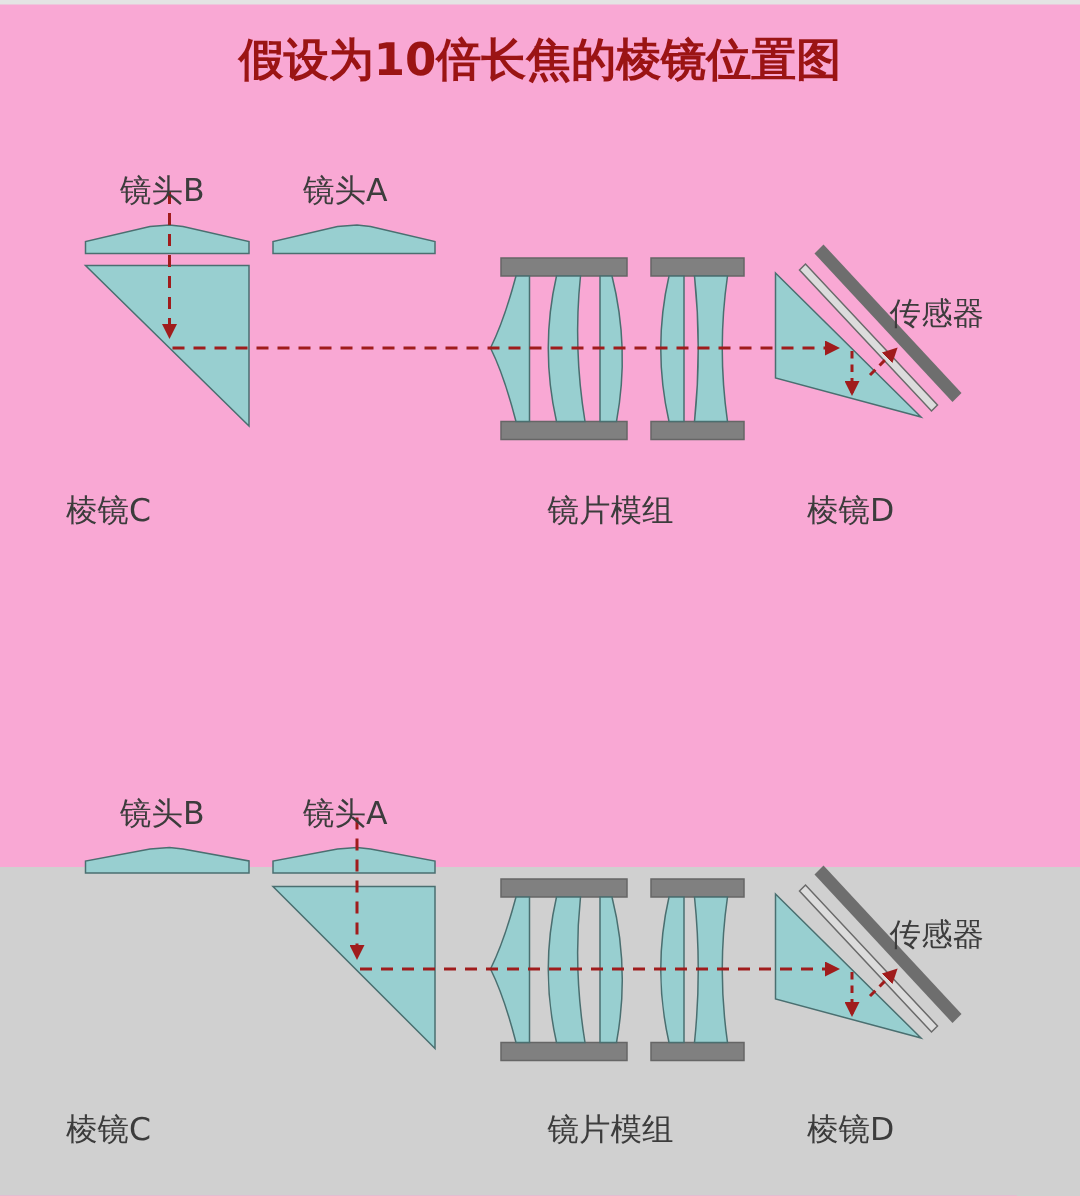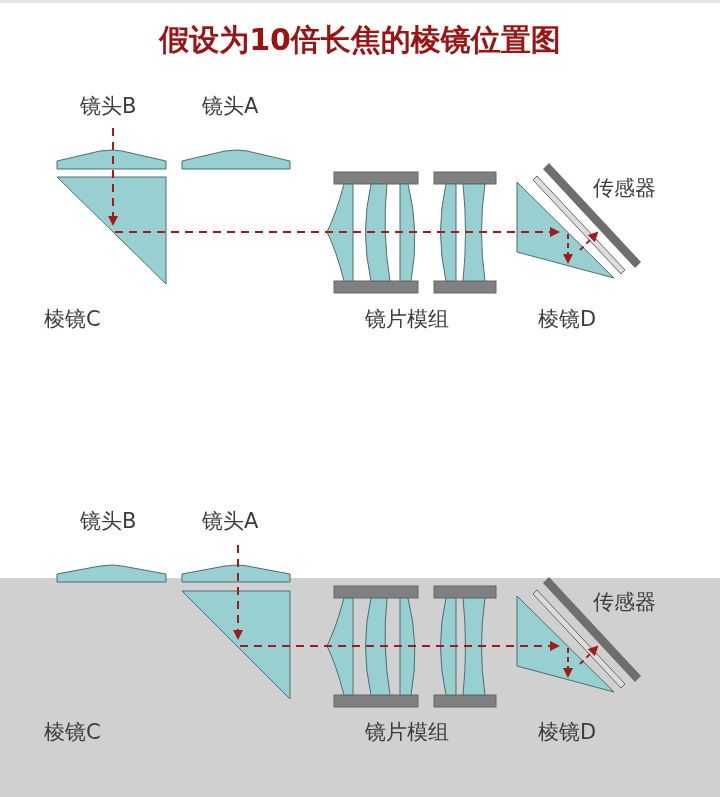--- a/index.html
+++ b/index.html
@@ -1,31 +1,31 @@
 <!DOCTYPE html>
 <html><head>
   <meta charset="utf-8">
   <style>
     html, body { margin: 0; padding: 0; }
     body {
       width: 720px; height: 797px; overflow: hidden;
       background: #d0d0d0;
       font-family: "DejaVu Sans", "Liberation Sans", sans-serif;
     }
-    .canvas { position: relative; width: 720px; height: 578px; background: #ffffff; }
+    .canvas { position: relative; width: 720px; height: 578px; background: #f9a8d4; }
     .topline { position: absolute; left: 0; top: 0; width: 720px; height: 3px; background: #e4e4e4; }
     svg.diagram { position: absolute; left: 0; top: 0; }
     .title {
       position: absolute; left: 0; width: 720px; text-align: center;
       font-weight: bold; color: #9b1414; font-size: 30px; letter-spacing: 0px;
       font-family: "DejaVu Sans", sans-serif;
     }
     .lbl {
       position: absolute; color: #3c3c3c; font-size: 21px;
-      font-family: "DejaVu Sans", sans-serif; white-space: nowrap;
+      font-family: "DejaVu Sans", sans-serif; white-space: nowrap; margin-top: 21px;
     }
   </style>
 </head>
 <body>
 
 <div class="canvas">
   <div class="topline"></div>
 
   <svg class="diagram" width="720" height="797" viewBox="0 0 720 797">
     <defs>

